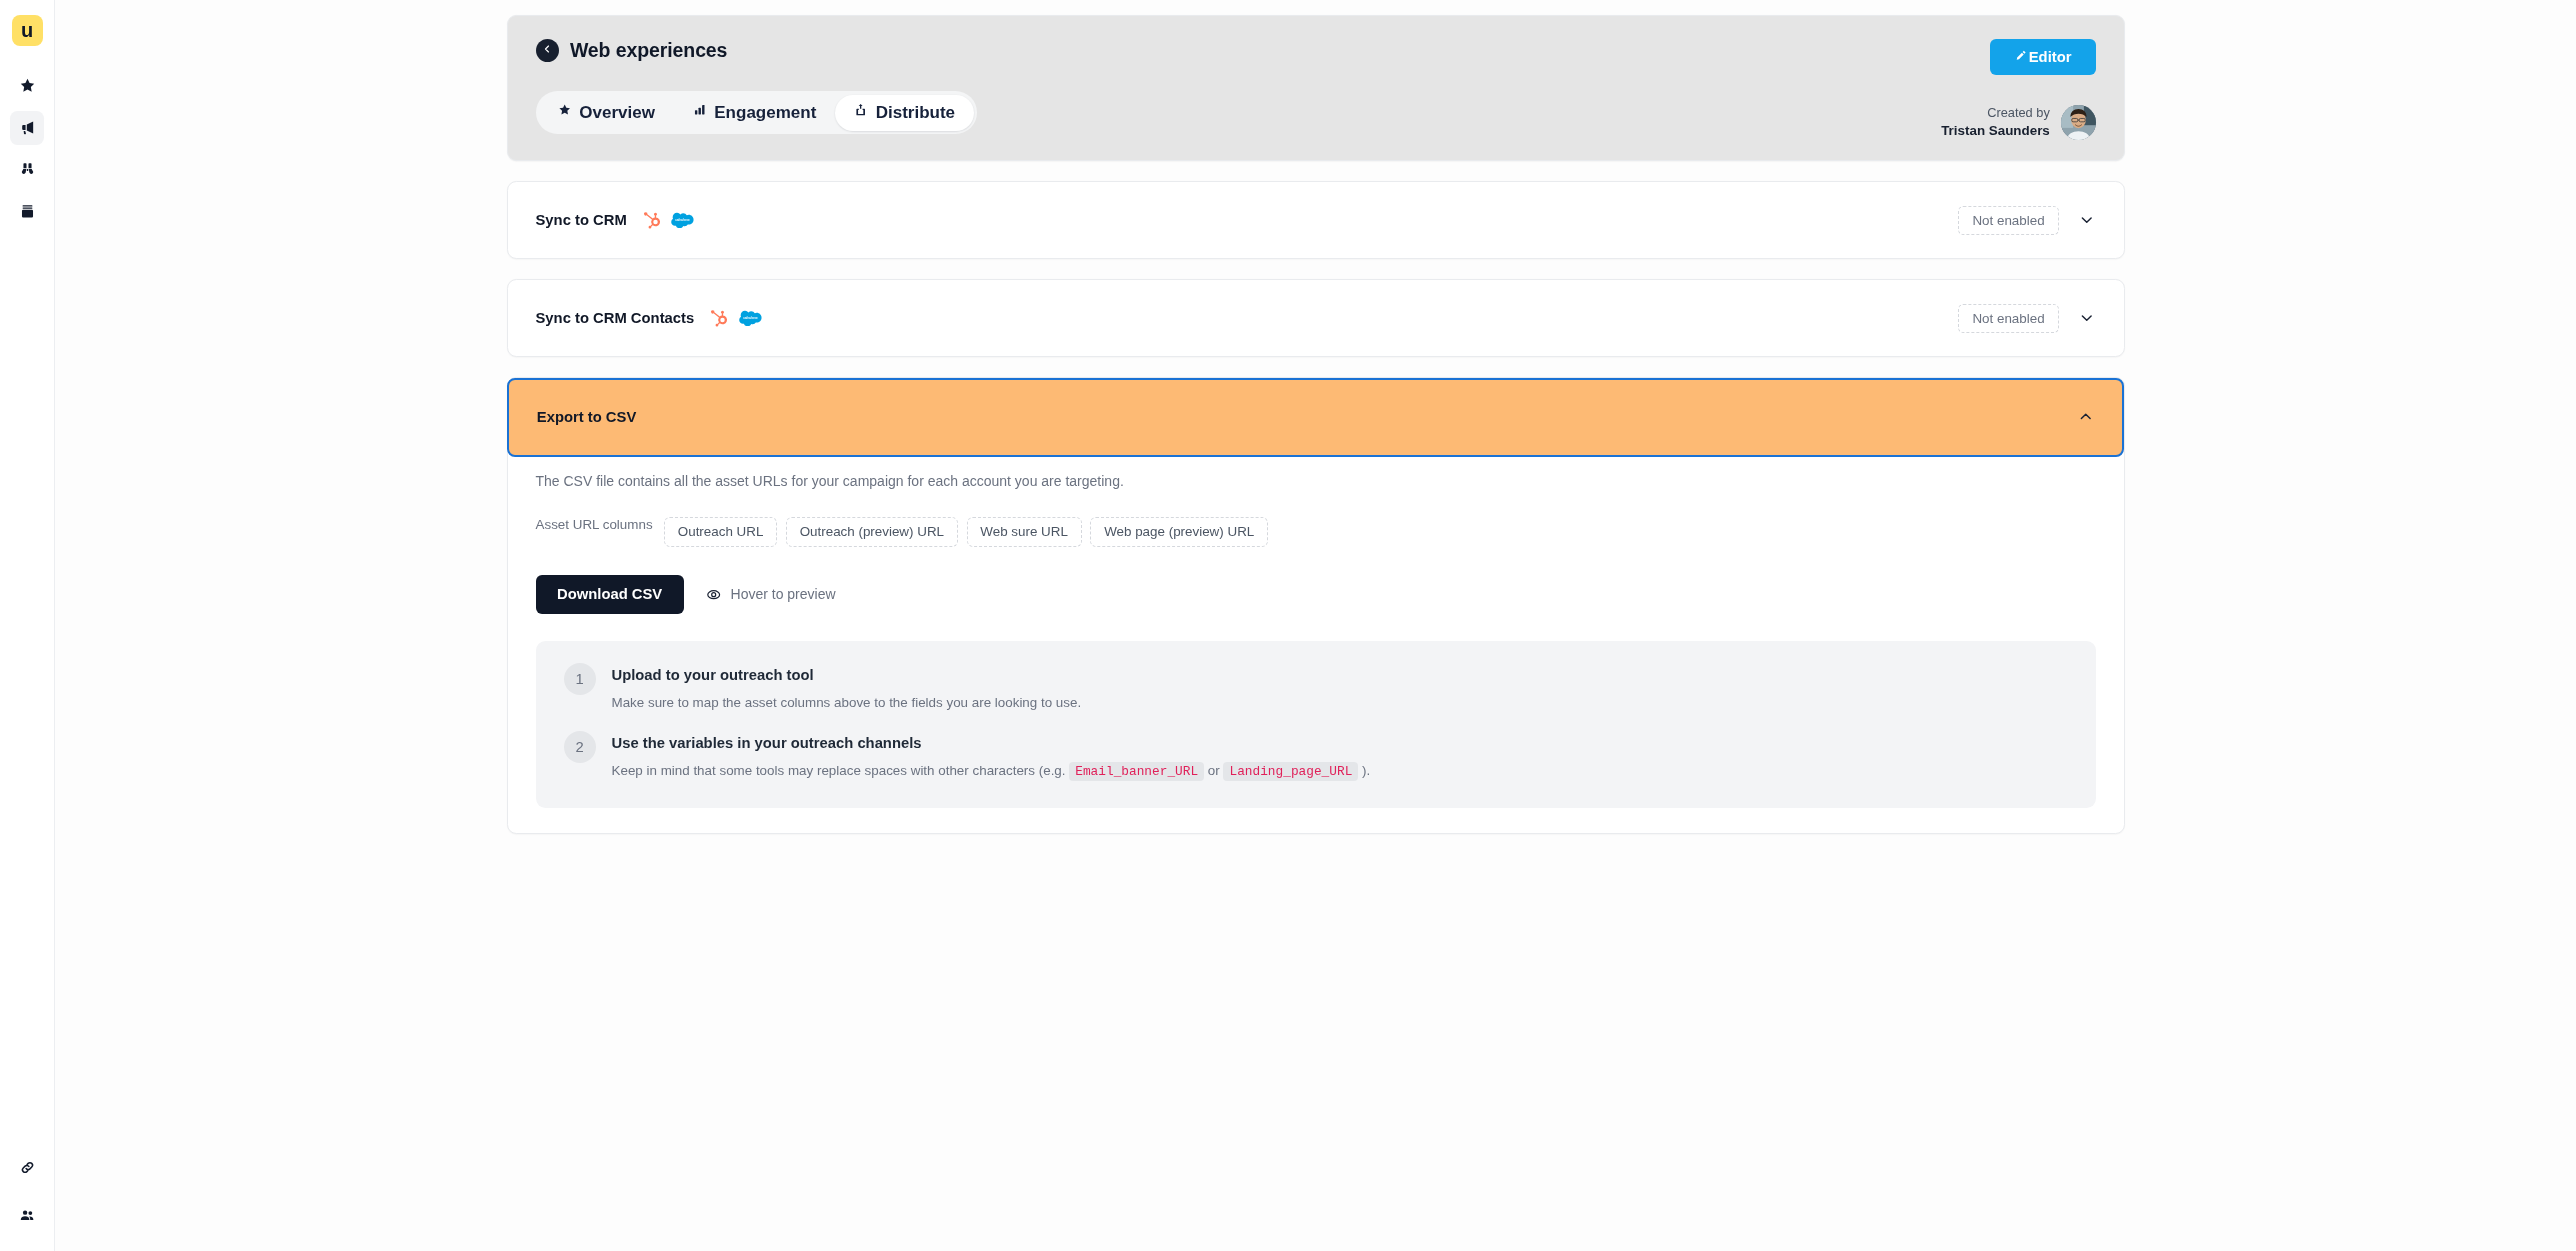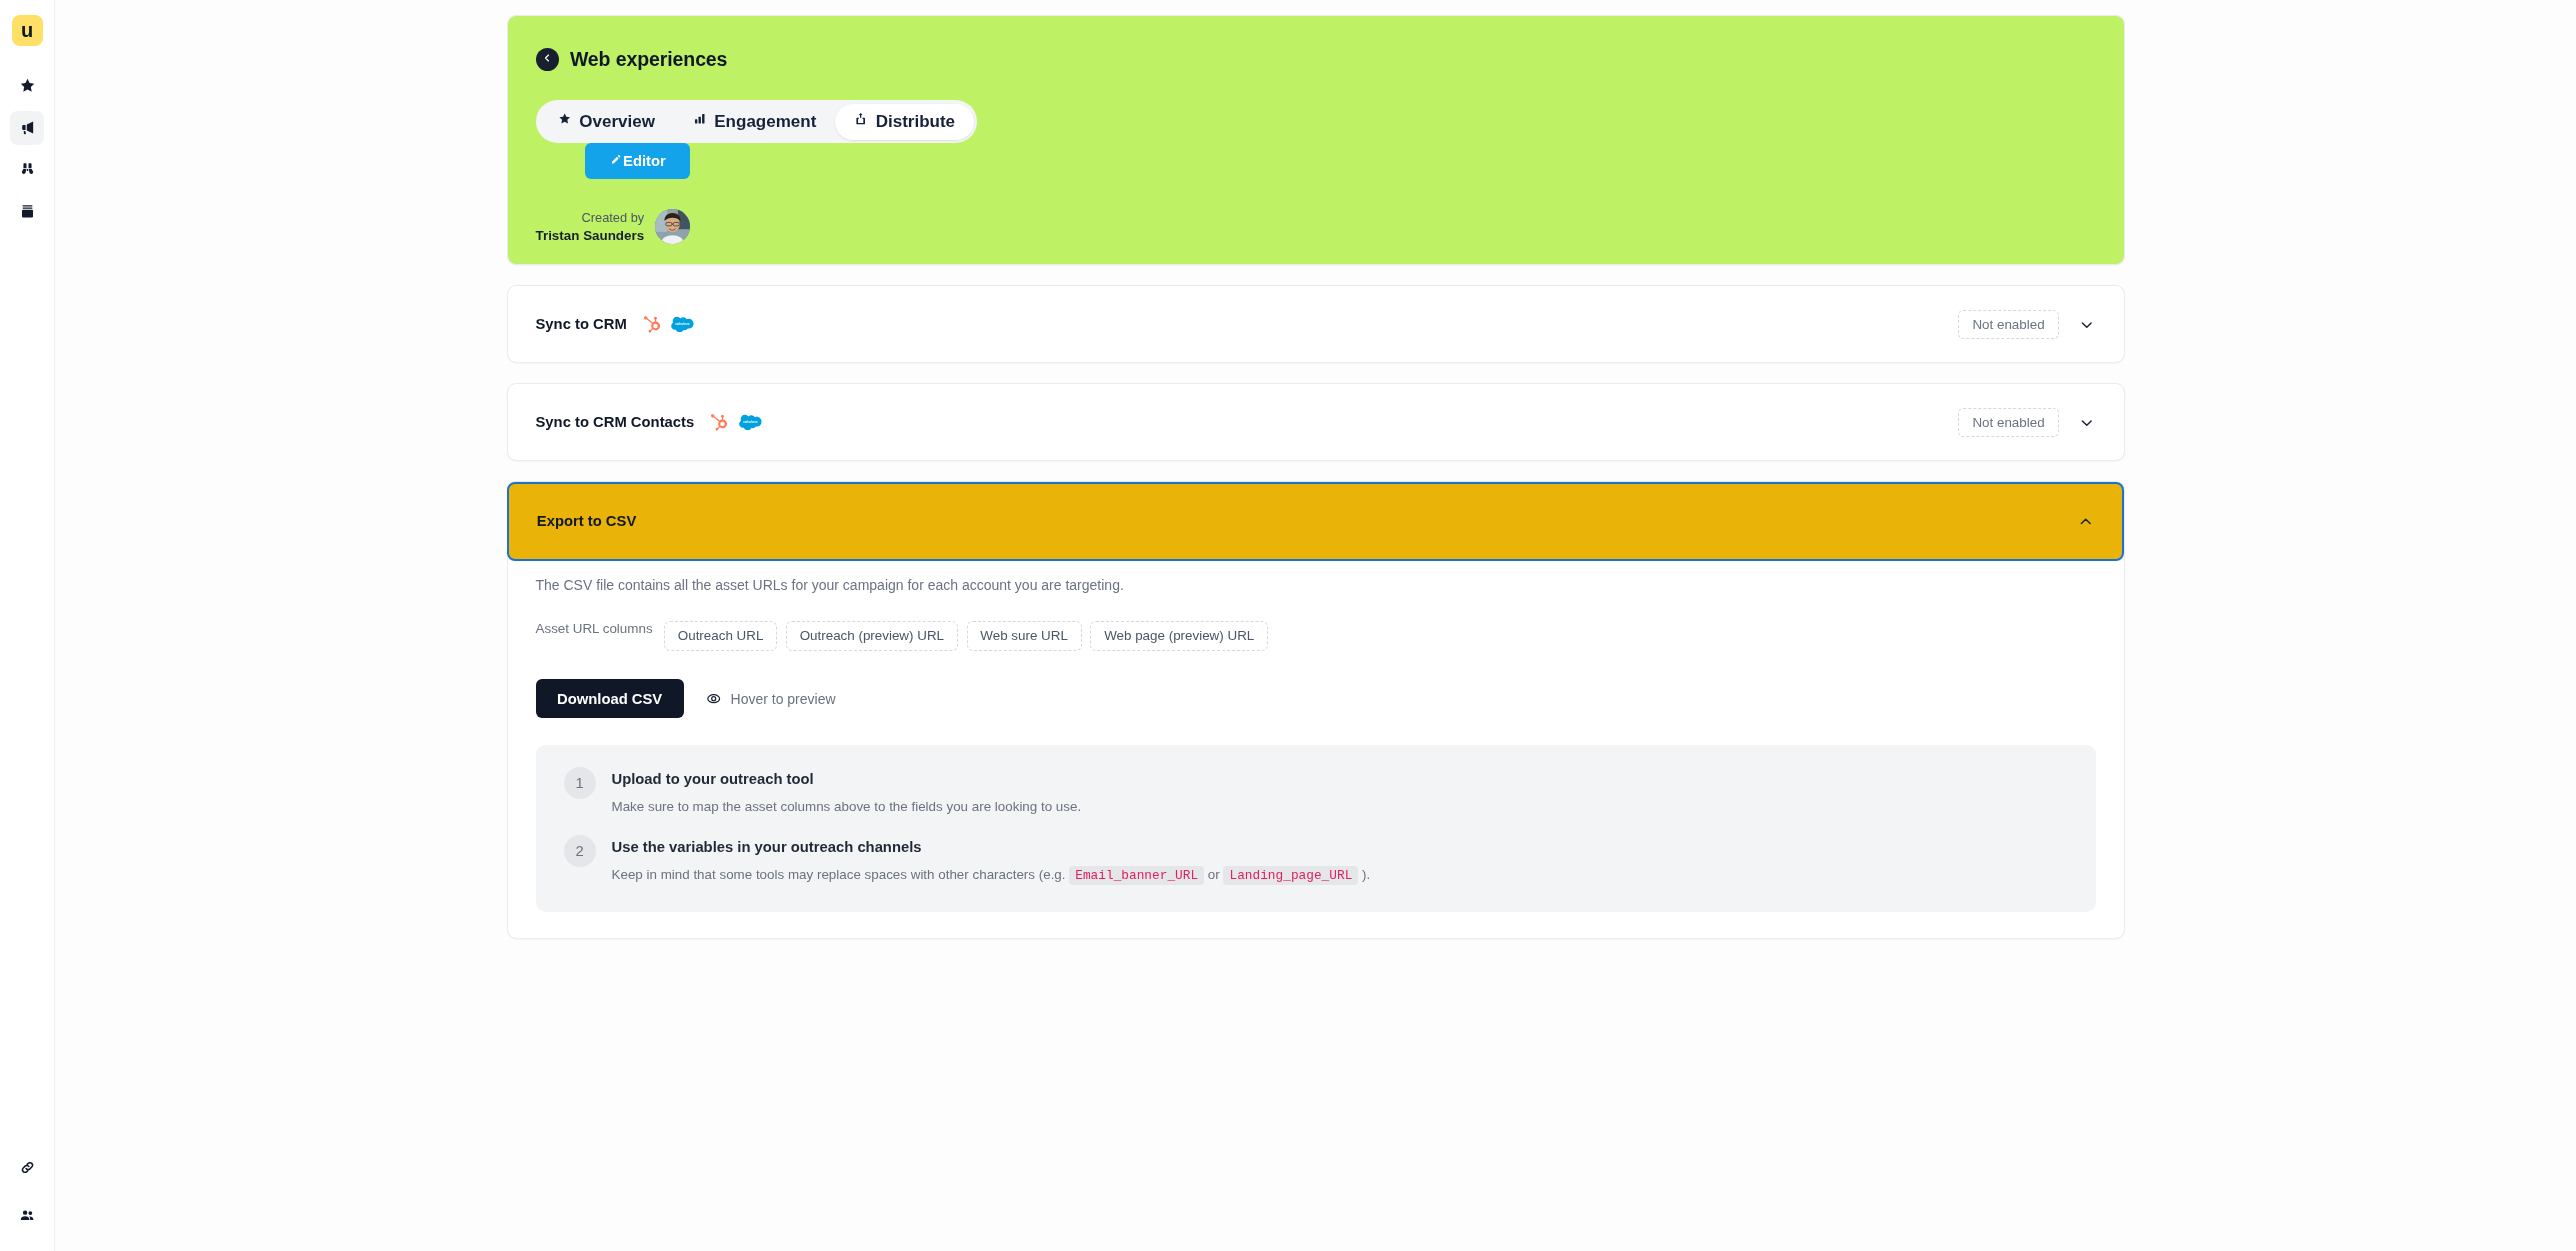--- a/index.html
+++ b/index.html
@@ -87,29 +87,28 @@
     display: flex;
     justify-content: center;
   }
   .content {
     width: 1618px;
     max-width: 1618px;
   }
 
   
   .header-card {
-    background: #bef264;
+    background: #e5e5e5;
     border: 0.7px solid #e9ebee;
     border-radius: 9.4px;
-    padding: 32px 28px 20px 28px;
+    padding: 23px 28px 20px 28px;
     display: flex;
     justify-content: space-between;
     align-items: flex-start;
     box-shadow: 0 0.7px 1.3px rgba(16,24,40,0.035);
-    flex-direction: column;
   }
   .header-left { display: flex; flex-direction: column; }
   .title-row {
     display: flex;
     align-items: center;
     gap: 11.4px;
     margin-bottom: 29.5px;
   }
   .back-btn {
     width: 23px; height: 23px;
@@ -231,21 +230,21 @@
   .export-header {
     border: 2px solid #1a72d4;
     border-radius: 8px;
     margin: -0.7px -0.7px 0 -0.7px;
     height: 79px;
     padding: 0 28px;
     display: flex;
     align-items: center;
     justify-content: space-between;
     cursor: pointer;
-    background: #eab308;
+    background: #fdba74;
   }
   .export-title { font-size: 14.8px; font-weight: 700; color: #111827; }
 
   .export-body { padding: 0 28px; }
   .export-desc {
     font-size: 14px;
     color: #6b7280;
     margin-top: 16px;
   }
 

